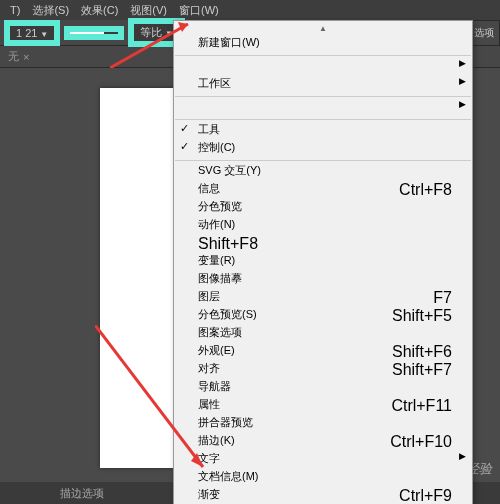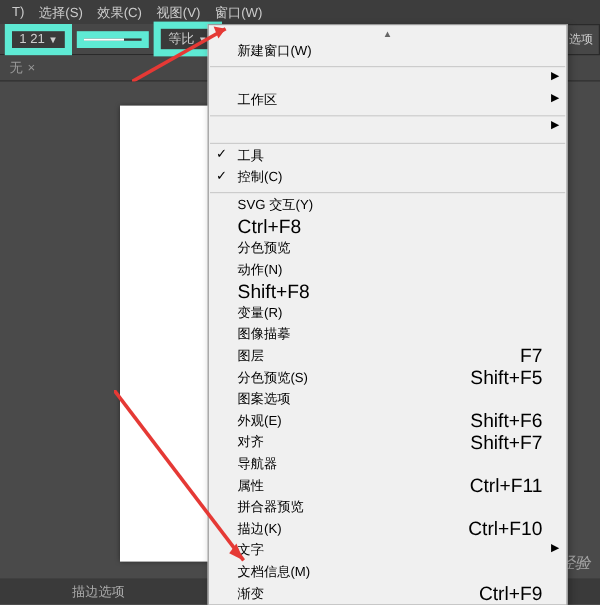--- a/index.html
+++ b/index.html
@@ -83,20 +83,21 @@
       </div>
       <div class="menu-item">
         <span class="check">✓</span>
         <span class="label">控制(C)</span>
       </div>
       <div class="sep"></div>
       <div class="menu-item">
         <span class="label">SVG 交互(Y)</span>
       </div>
       <div class="menu-item">
+        <span class="label">信息</span>
         <span class="shortcut">Ctrl+F8</span>
       </div>
       <div class="menu-item">
         <span class="label">分色预览</span>
       </div>
       <div class="menu-item">
         <span class="label">动作(N)</span>
       </div>
       <div class="menu-item">
         <span class="shortcut">Shift+F8</span>

